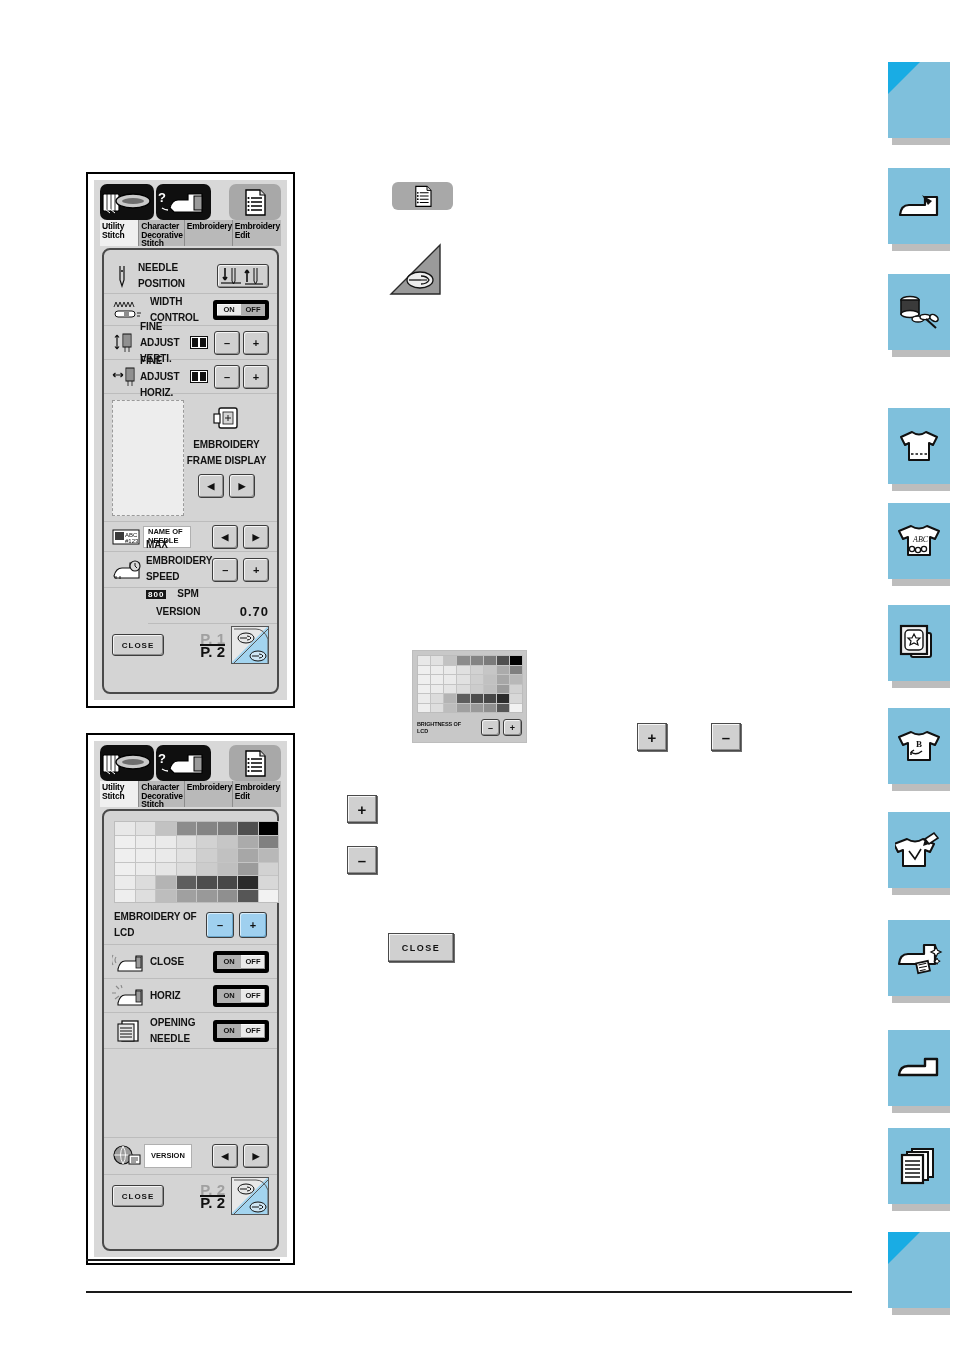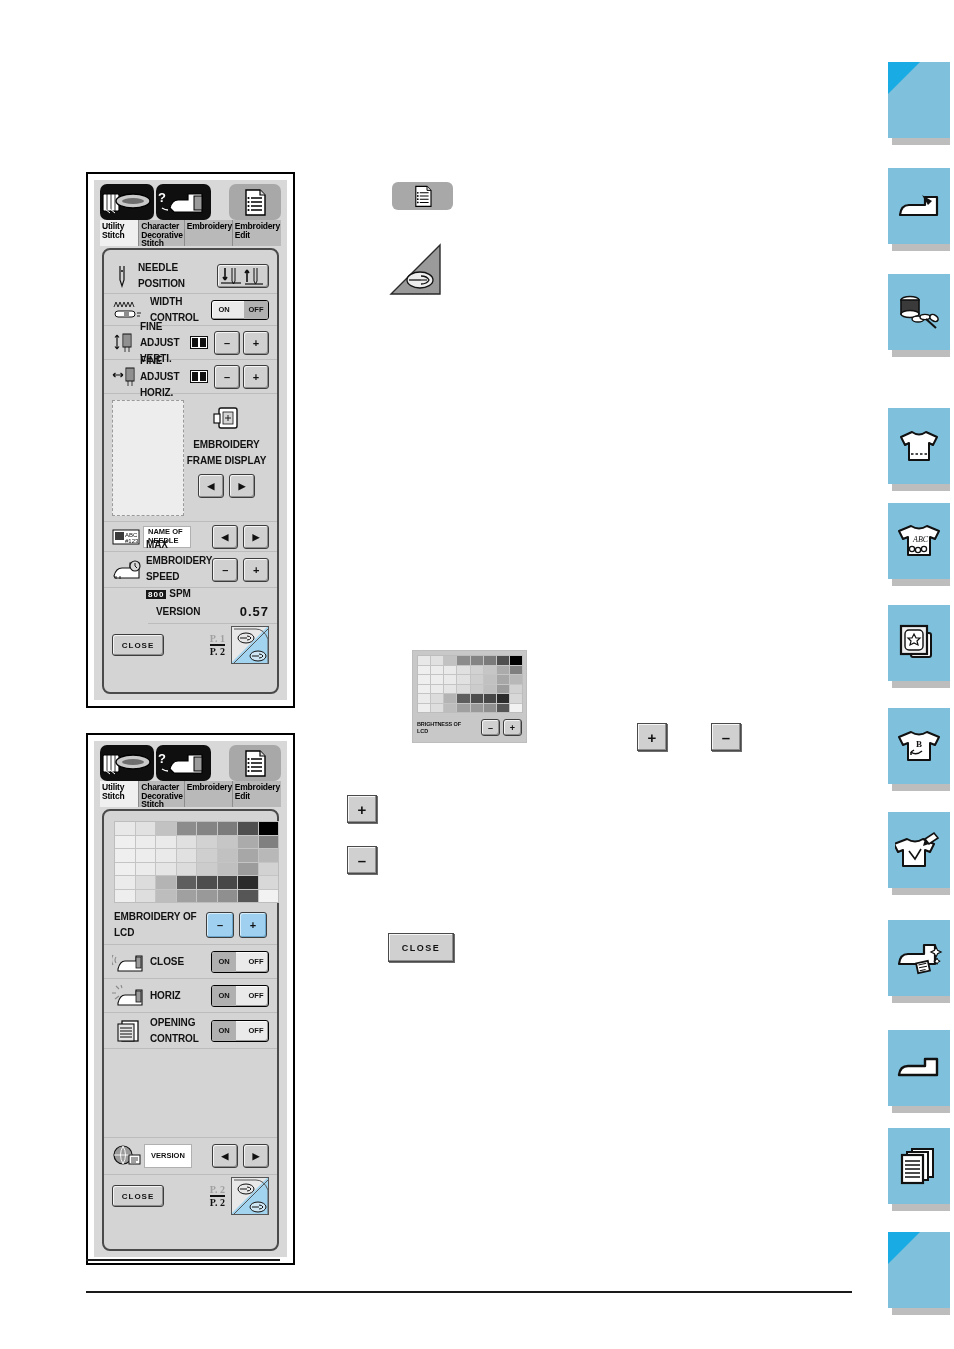--- a/index.html
+++ b/index.html
@@ -125,27 +125,26 @@
     color: #111;
     box-sizing: border-box;
     cursor: pointer;
   }
   .btn3d.blue {
     background: #9fd0ef;
     box-shadow: inset -1px -1px 0 #6ba7cc, inset 1px 1px 0 #d9eefb;
   }
   .onoff {
     display: flex;
-    border: 1px solid #000000;
+    border: 4px solid #000000;
     border-radius: 3px;
     overflow: hidden;
     box-sizing: border-box;
     background: #eaeaea;
     box-shadow: inset -1px -1px 0 #9a9a9a, inset 1px 1px 0 #fafafa;
-    gap: 8px;
   }
   .onoff span {
     font-size: 7.5px;
     font-weight: bold;
     color: #111;
     display: flex;
     align-items: center;
     justify-content: center;
     width: 24px;
     height: 100%;
@@ -181,25 +180,24 @@
     background: #ededed;
     box-sizing: border-box;
   }
 
   
   .closebtn {
     width: 52px; height: 22px;
     font-size: 8px; letter-spacing: 1px;
   }
   .pagenum {
-    font-size: 10px;
+    font-size: 15px;
     font-weight: bold;
     text-align: center;
     line-height: 11px;
-    font-family: Liberation Serif, serif;
   }
   .pagenum .p1 { color: #a0a0a0; }
   .pagenum .p2 { color: #111; border-top: 2px solid #111; }
 
   .pageturn {
     position: relative;
     width: 38px; height: 38px;
     border: 1px solid #555;
     background: #e8e8e8;
     box-sizing: border-box;
@@ -458,32 +456,32 @@
         <svg width="32" height="24" viewBox="0 0 32 24" style="flex:0 0 32px">
           <path d="M2 18 q2-8 8-8 h8 v-5 h9 v15 h-24 z" fill="#fff" stroke="#111" stroke-width="1.1"></path>
           <circle cx="23" cy="8" r="5" fill="#d8d8d8" stroke="#111" stroke-width="1.1"></circle>
           <path d="M23 8 v-3 M23 8 l2 2" stroke="#111" stroke-width="1"></path>
           <path d="M4 18 v3 M8 18 v3" stroke="#111" stroke-width="0.9"></path>
         </svg>
         <div style="flex:1; margin-left:2px;">
           <div class="rowlabel" style="white-space:pre-line;">MAX
 EMBROIDERY
 SPEED</div>
-          <div style="display:flex;align-items:center;gap:3px;margin-top:1px;">
+          <div style="display:flex;align-items:center;gap:11px;margin-top:1px;">
             <span class="invbox">800</span>
             <span class="rowlabel">SPM</span>
           </div>
         </div>
         <div class="btn3d" style="width:26px;height:24px;margin-right:5px;">–</div>
         <div class="btn3d" style="width:26px;height:24px;">+</div>
       </div>
 
       <div class="row" style="height:24px; margin-top:12px; border-bottom:1px solid #bcbcbc;margin-left:44px;">
         <div class="rowlabel" style="flex:1;">VERSION</div>
-        <div style="font-size:13px;font-weight:bold;letter-spacing:1px;color:#111;">0.57</div>
+        <div style="font-size:13px;font-weight:bold;letter-spacing:1px;color:#111;">0.70</div>
       </div>
 
       <div class="row noline" style="height:42px; align-items:center;">
         <div class="btn3d closebtn">CLOSE</div>
         <div style="flex:1"></div>
         <div class="pagenum" style="margin-right:6px;">
           <div class="p1">P. 1</div>
           <div class="p2">P. 2</div>
         </div>
         <div class="pageturn">
@@ -645,21 +643,21 @@
         </div>
       </div>
 
       <div class="row" style="height:36px;">
         <svg width="34" height="26" viewBox="0 0 34 26" style="flex:0 0 34px">
           <rect x="10" y="3" width="16" height="20" fill="#fff" stroke="#111" stroke-width="1.3"></rect>
           <rect x="6" y="6" width="16" height="17" fill="#e6e6e6" stroke="#111" stroke-width="1.1"></rect>
           <path d="M8 10 h12 M8 13 h12 M8 16 h12 M8 19 h12" stroke="#555" stroke-width="1.4"></path>
         </svg>
         <div class="rowlabel" style="white-space:pre-line; flex:1; margin-left:4px;">OPENING
-CONTROL</div>
+NEEDLE</div>
         <div class="onoff" style="height:22px;">
           <span class="sel">ON</span>
           <span>OFF</span>
         </div>
       </div>
 
       <div class="row noline" style="height:88px;"></div>
 
       <div class="row" style="height:38px; border-top:1px solid #bcbcbc;">
         <svg width="30" height="24" viewBox="0 0 30 24" style="flex:0 0 30px">

